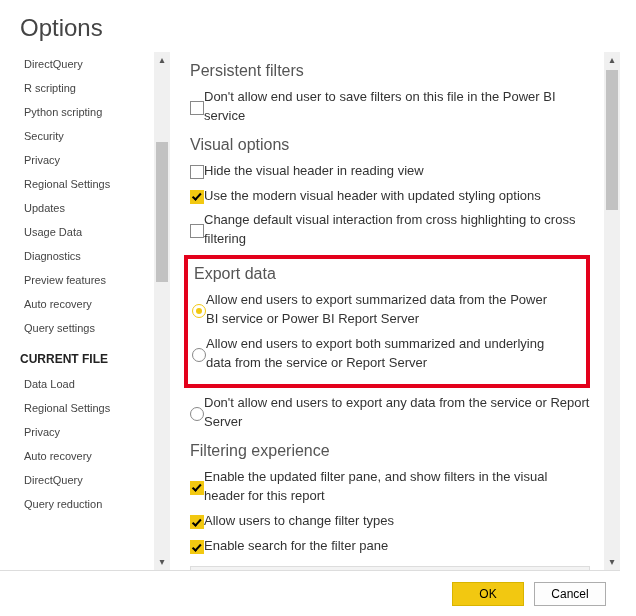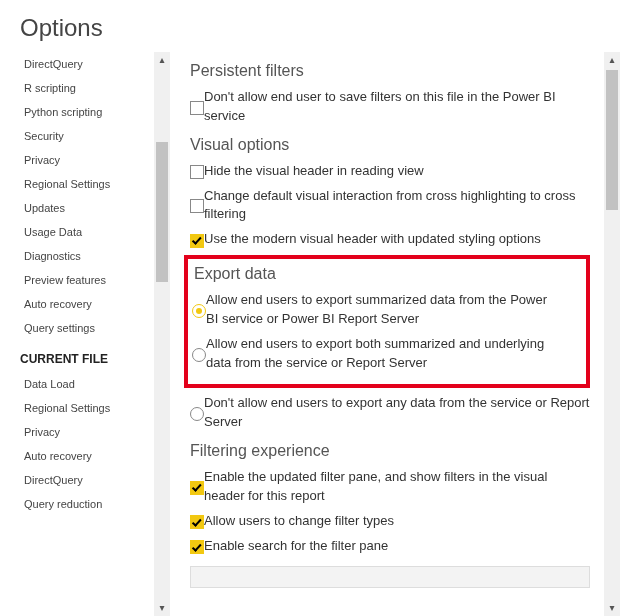--- a/index.html
+++ b/index.html
@@ -229,26 +229,26 @@
         <span class="chk"></span>
         <span class="label">Don't allow end user to save filters on this file in the Power BI service</span>
       </div>
 
       <div class="section-heading">Visual options</div>
       <div class="opt-row">
         <span class="chk"></span>
         <span class="label">Hide the visual header in reading view</span>
       </div>
       <div class="opt-row">
+        <span class="chk checked"></span>
+        <span class="label">Use the modern visual header with updated styling options</span>
+      </div>
+      <div class="opt-row">
         <span class="chk"></span>
         <span class="label">Change default visual interaction from cross highlighting to cross filtering</span>
-      </div>
-      <div class="opt-row">
-        <span class="chk checked"></span>
-        <span class="label">Use the modern visual header with updated styling options</span>
       </div>
 
       <div class="highlight-box">
         <div class="section-heading">Export data</div>
         <div class="opt-row">
           <span class="rad checked"></span>
           <span class="label">Allow end users to export summarized data from the Power BI service or Power BI Report Server</span>
         </div>
         <div class="opt-row">
           <span class="rad"></span>
@@ -280,13 +280,17 @@
       </div>
 
       <div class="content-scroll">
         <div class="arrow">▴</div>
         <div class="thumb"></div>
         <div class="arrow" style="position:absolute;bottom:0;left:0;right:0">▾</div>
       </div>
     </div>
   </div>
 
+  <div class="footer">
+    <button class="btn primary">OK</button>
+    <button class="btn">Cancel</button>
+  </div>
 </div>
 
 </body></html>

